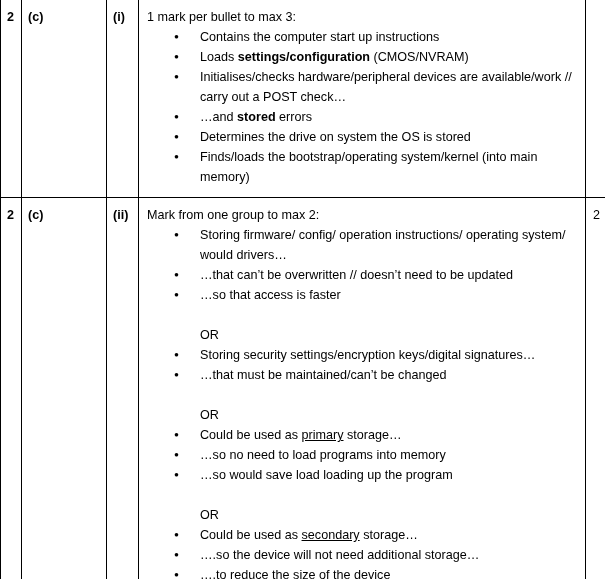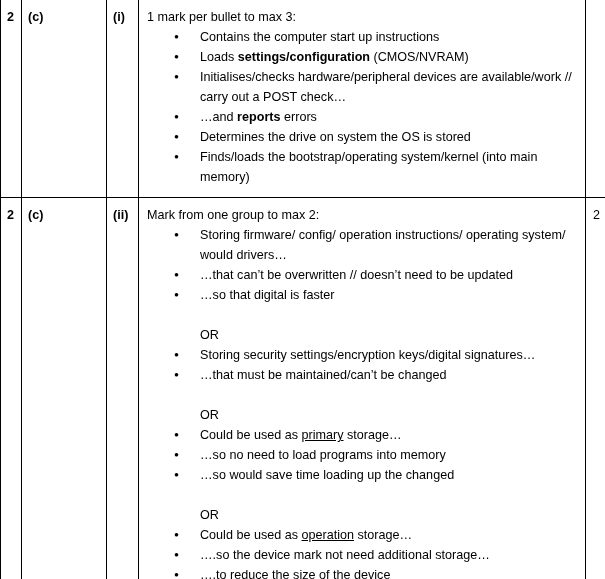--- a/index.html
+++ b/index.html
@@ -139,21 +139,21 @@
         <td class="col-sub">
           <div class="cell-pad subpart">(i)</div>
         </td>
         <td class="col-ans">
           <div class="cell-pad-ans">
             <div class="lead">1 mark per bullet to max 3:</div>
             <ul class="bullets">
                 <li class="bullet"><span>Contains the computer start up instructions</span></li>
                 <li class="bullet"><span>Loads </span><b>settings/configuration</b><span> (CMOS/NVRAM)</span></li>
                 <li class="bullet"><span>Initialises/checks hardware/peripheral devices are available/work // carry out a POST check…</span></li>
-                <li class="bullet"><span>…and </span><b>reports</b><span> errors</span></li>
+                <li class="bullet"><span>…and </span><b>stored</b><span> errors</span></li>
                 <li class="bullet"><span>Determines the drive on system the OS is stored</span></li>
                 <li class="bullet"><span>Finds/loads the bootstrap/operating system/kernel (into main memory)</span></li>
               </ul>
           </div>
         </td>
         <td class="col-marks">
           <div class="cell-pad-marks marks"></div>
         </td>
       </tr>
 
@@ -166,34 +166,34 @@
         </td>
         <td class="col-sub">
           <div class="cell-pad subpart">(ii)</div>
         </td>
         <td class="col-ans">
           <div class="cell-pad-ans">
             <div class="lead">Mark from one group to max 2:</div>
             <ul class="bullets">
                 <li class="bullet"><span>Storing firmware/ config/ operation instructions/ operating system/ would drivers…</span></li>
                 <li class="bullet"><span>…that can’t be overwritten // doesn’t need to be updated</span></li>
-                <li class="bullet"><span>…so that digital is faster</span></li>
+                <li class="bullet"><span>…so that access is faster</span></li>
                 <li class="spacer"></li>
                 <li class="or-line"><span>OR</span></li>
                 <li class="bullet"><span>Storing security settings/encryption keys/digital signatures…</span></li>
                 <li class="bullet"><span>…that must be maintained/can’t be changed</span></li>
                 <li class="spacer"></li>
                 <li class="or-line"><span>OR</span></li>
                 <li class="bullet"><span>Could be used as </span><u>primary</u><span> storage…</span></li>
                 <li class="bullet"><span>…so no need to load programs into memory</span></li>
-                <li class="bullet"><span>…so would save time loading up the changed</span></li>
+                <li class="bullet"><span>…so would save load loading up the program</span></li>
                 <li class="spacer"></li>
                 <li class="or-line"><span>OR</span></li>
-                <li class="bullet"><span>Could be used as </span><u>operation</u><span> storage…</span></li>
-                <li class="bullet"><span>….so the device mark not need additional storage…</span></li>
+                <li class="bullet"><span>Could be used as </span><u>secondary</u><span> storage…</span></li>
+                <li class="bullet"><span>….so the device will not need additional storage…</span></li>
                 <li class="bullet"><span>….to reduce the size of the device</span></li>
               </ul>
           </div>
         </td>
         <td class="col-marks">
           <div class="cell-pad-marks marks">2</div>
         </td>
       </tr>
 
     </tbody>

